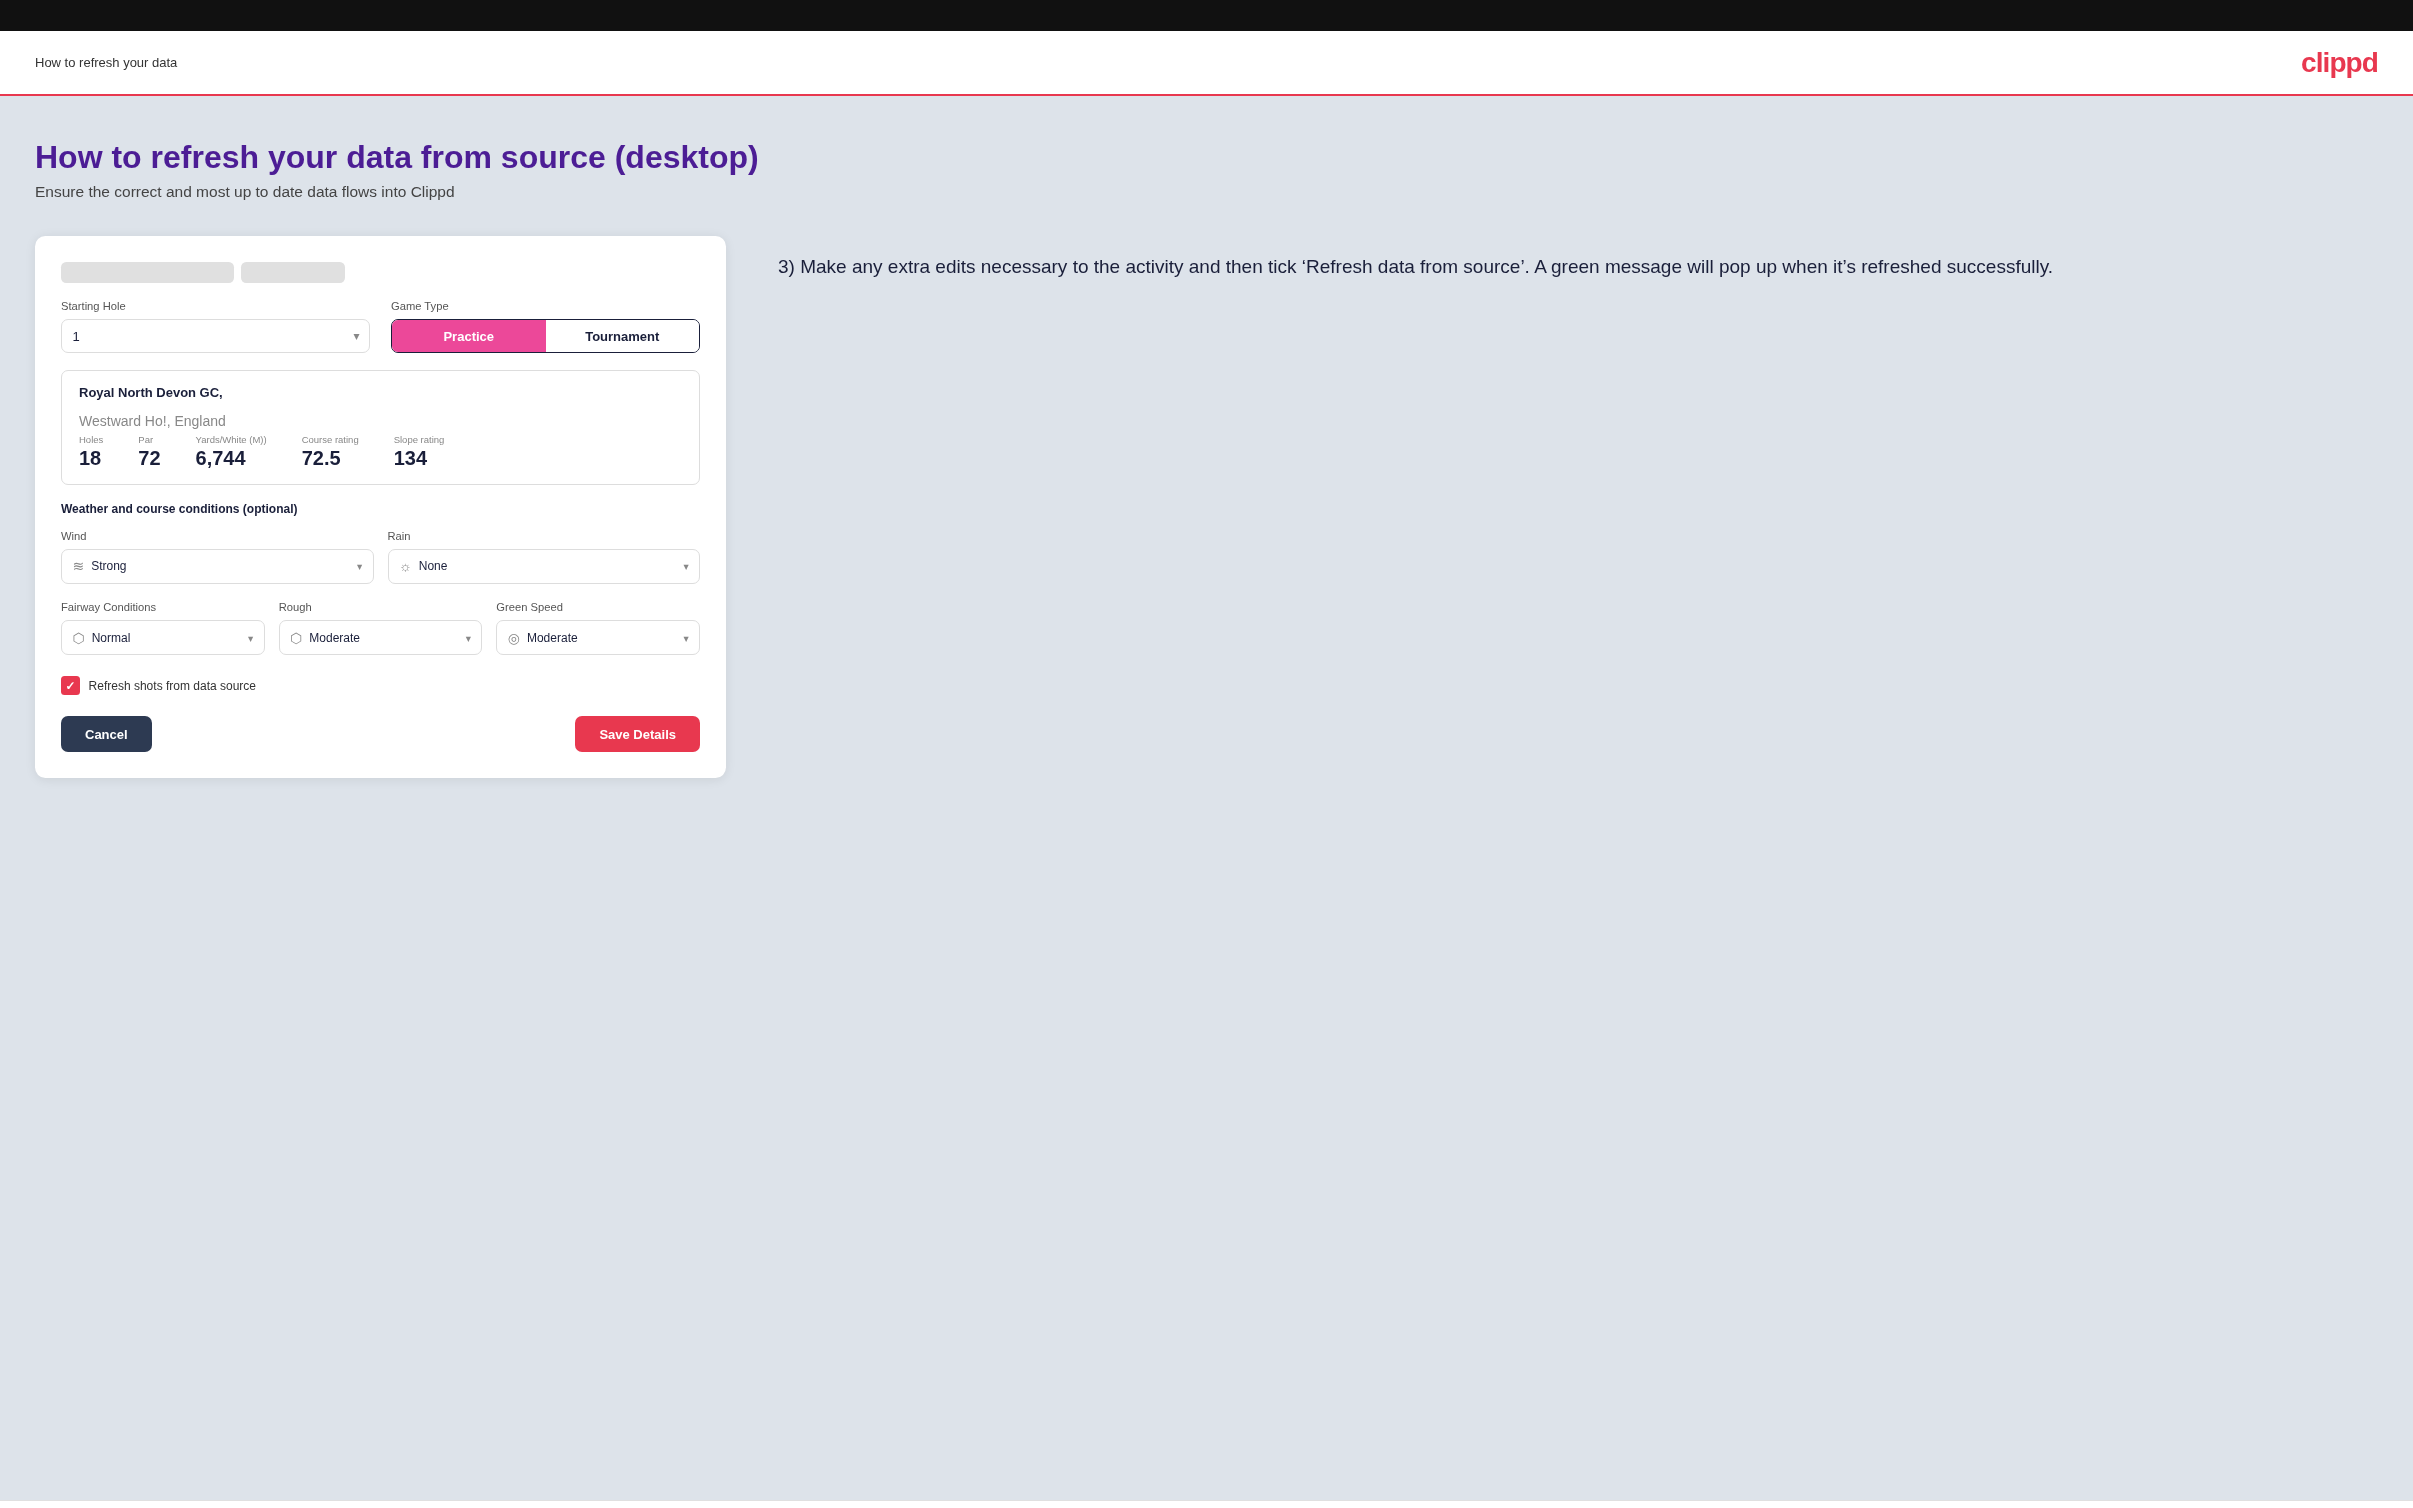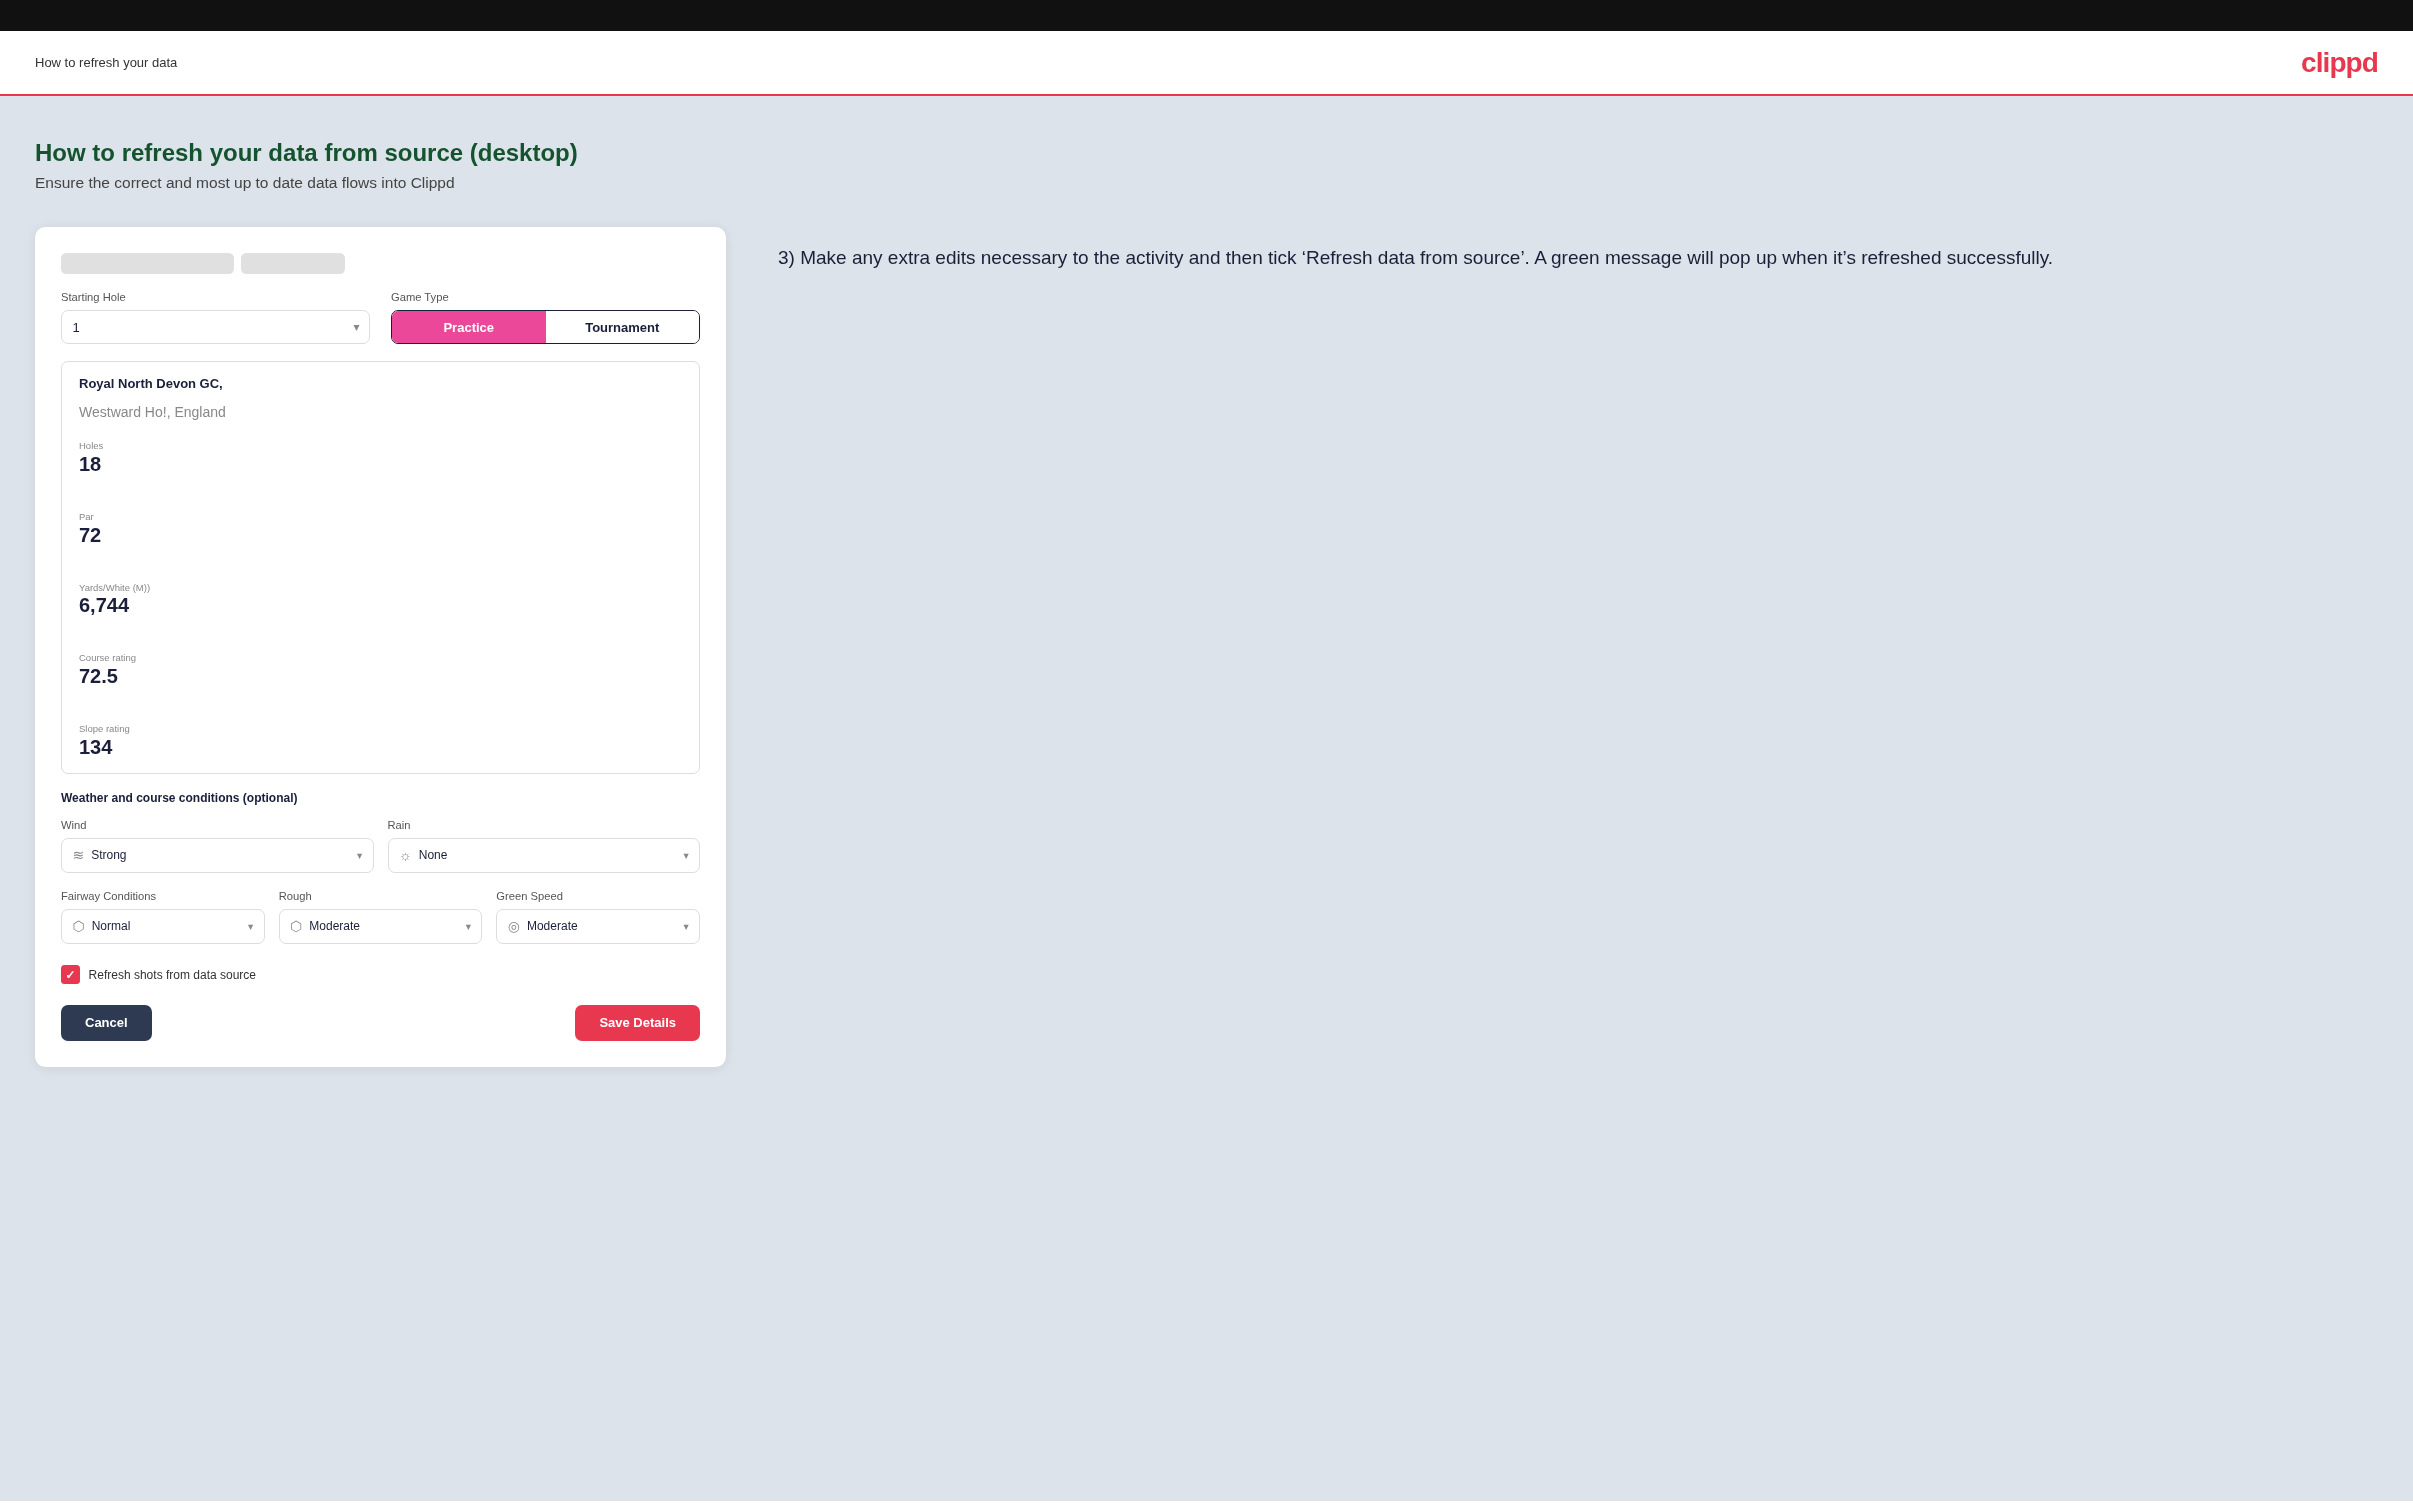--- a/index.html
+++ b/index.html
@@ -30,23 +30,23 @@
       font-weight: 700;
       color: #e8384f;
       letter-spacing: -0.9px;
     }
     .main-content {
       background: #dde3ea;
       min-height: calc(100vh - 104px);
       padding: 43px 35px 35px 35px;
     }
     .page-title {
-      font-size: 24px;
+      font-size: 32px;
       font-weight: 700;
-      color: #14532d;
+      color: #4c1d95;
       margin-bottom: 7px;
     }
     .page-subtitle {
       font-size: 15.5px;
       color: #444;
       margin-bottom: 35px;
     }
     .content-layout {
       display: flex;
       gap: 52px;
@@ -134,22 +134,21 @@
       font-size: 13px;
     }
     .course-location {
       color: #888;
       font-size: 14px;
       margin-top: 13px;
     }
     .course-stats {
       display: flex;
       gap: 35px;
-      margin-top: 20px;
-      flex-direction: column;
+      margin-top: 5px;
     }
     .stat-item {
       display: flex;
       flex-direction: column;
     }
     .stat-label {
       font-size: 9.5px;
       color: #888;
       margin-bottom: 1.7px;
     }

